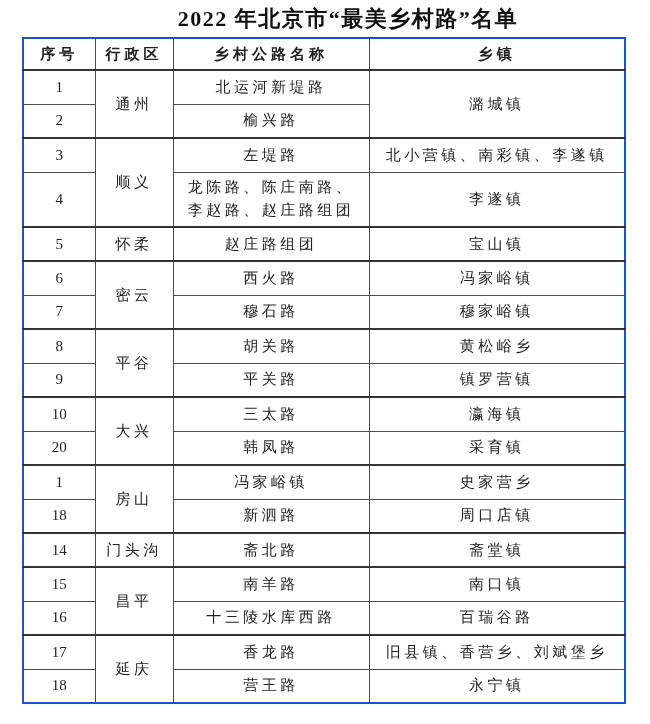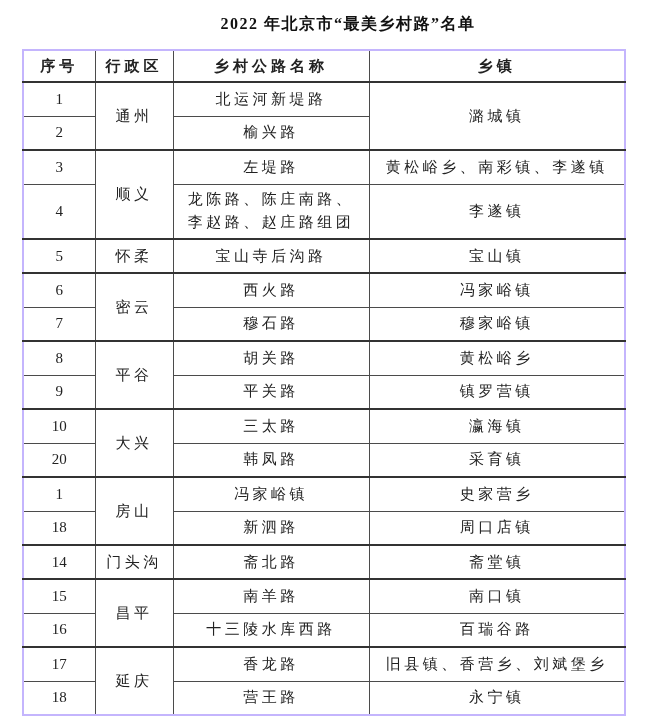--- a/index.html
+++ b/index.html
@@ -3,33 +3,33 @@
 <meta charset="utf-8">
 <style>
   html,body { margin:0; padding:0; }
   body {
     width:650px; height:724px;
     background:#ffffff;
     font-family:"Liberation Serif", serif;
     color:#222222;
   }
   .doc-title {
-    height:49px;
+    height:37px;
     display:flex; align-items:center; justify-content:center;
-    font-size:16px; font-weight:bold;
+    font-size:22px; font-weight:bold;
     letter-spacing:1.5px;
     color:#111111;
     padding-left:46px;
   }
   table.roads {
     border-collapse:collapse;
     table-layout:fixed;
     margin-left:22px;
     width:602px;
-    border:2px solid #c4b5fd;
+    border:2px solid #1d4ed8;
   }
   .roads th, .roads td {
     border:1px solid #4b4b4b;
     text-align:center;
     vertical-align:middle;
     font-size:15px;
     letter-spacing:3.5px;
     padding:0 2px;
     overflow:hidden;
   }
@@ -79,32 +79,32 @@
       <td rowspan="2">潞城镇</td>
     </tr>
     <tr>
       <td class="num">2</td>
       <td>榆兴路</td>
     </tr>
     <tr class="grp">
       <td class="num">3</td>
       <td rowspan="2">顺义</td>
       <td>左堤路</td>
-      <td>黄松峪乡、南彩镇、李遂镇</td>
+      <td>北小营镇、南彩镇、李遂镇</td>
     </tr>
     <tr class="tall">
       <td class="num">4</td>
       <td class="pre">龙陈路、陈庄南路、
 李赵路、赵庄路组团</td>
       <td>李遂镇</td>
     </tr>
     <tr class="grp">
       <td class="num">5</td>
       <td>怀柔</td>
-      <td>宝山寺后沟路</td>
+      <td>赵庄路组团</td>
       <td>宝山镇</td>
     </tr>
     <tr class="grp">
       <td class="num">6</td>
       <td rowspan="2">密云</td>
       <td>西火路</td>
       <td>冯家峪镇</td>
     </tr>
     <tr>
       <td class="num">7</td>

